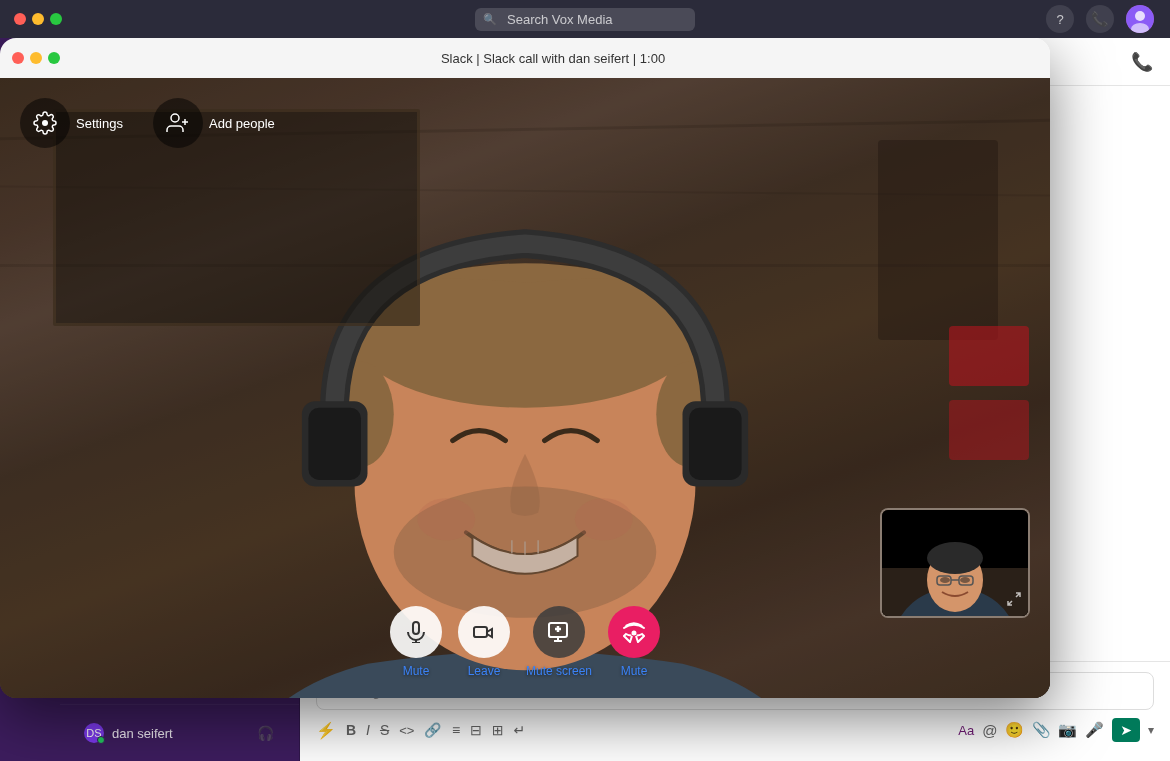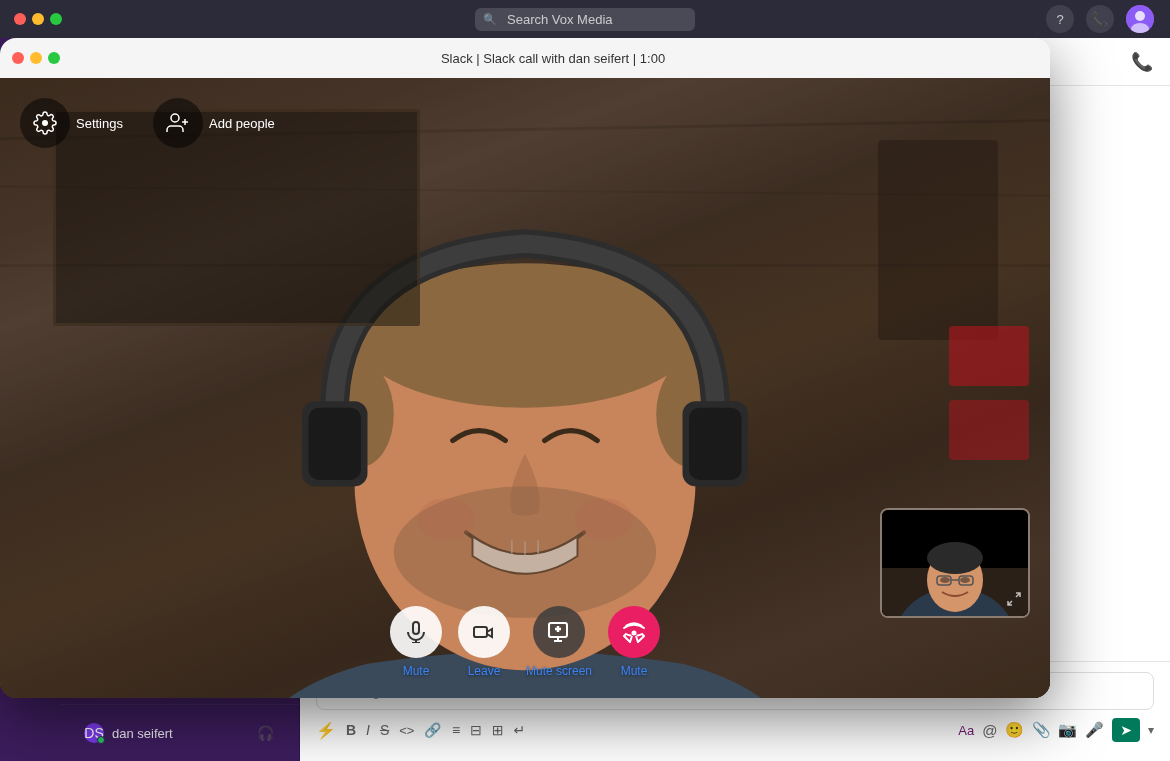--- a/index.html
+++ b/index.html
@@ -488,21 +488,21 @@
       </div>
     </div>
 
     <div style="flex:1; padding: 8px 0; overflow-y:auto;">
     </div>
 
     <div class="left-panel-bottom">
       <div class="dm-item">
         <div style="position:relative;">
           <div class="dm-avatar">
-            <span style="font-size:14px;">DS</span>
+            <span style="font-size:11px;">DS</span>
           </div>
           <div class="status-dot" style="position:absolute; bottom:-1px; right:-1px; border:1.5px solid #3d1d5e;"></div>
         </div>
         <span style="color:rgba(255,255,255,0.9); font-size:13px;">dan seifert</span>
         <div style="margin-left:auto; display:flex; gap:4px;">
           <span style="font-size:14px; color:rgba(255,255,255,0.5);">🎧</span>
         </div>
       </div>
     </div>
   </div>

